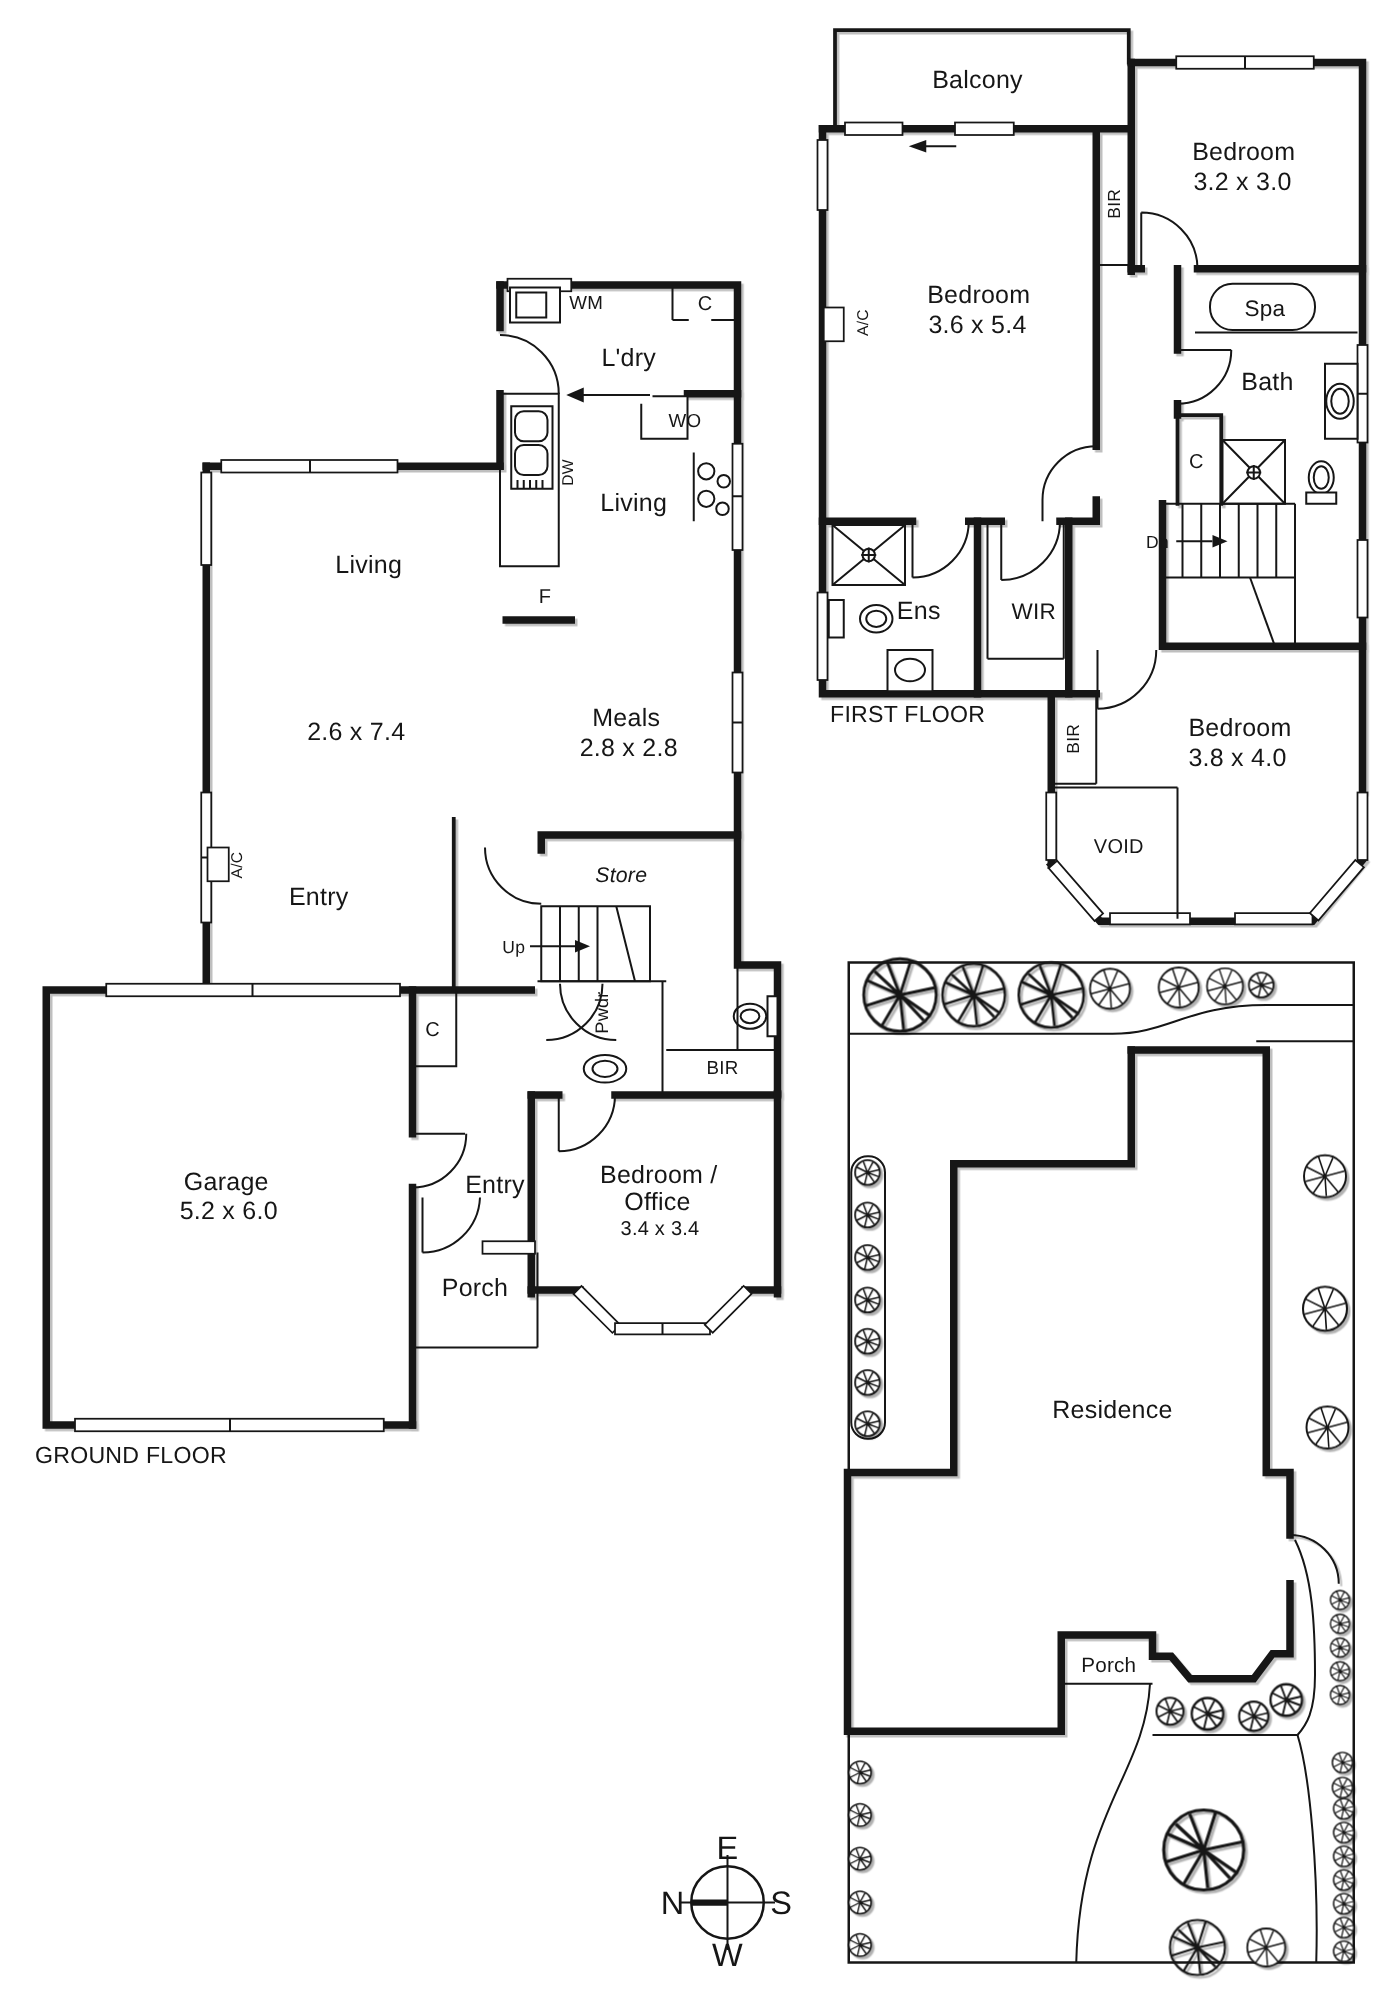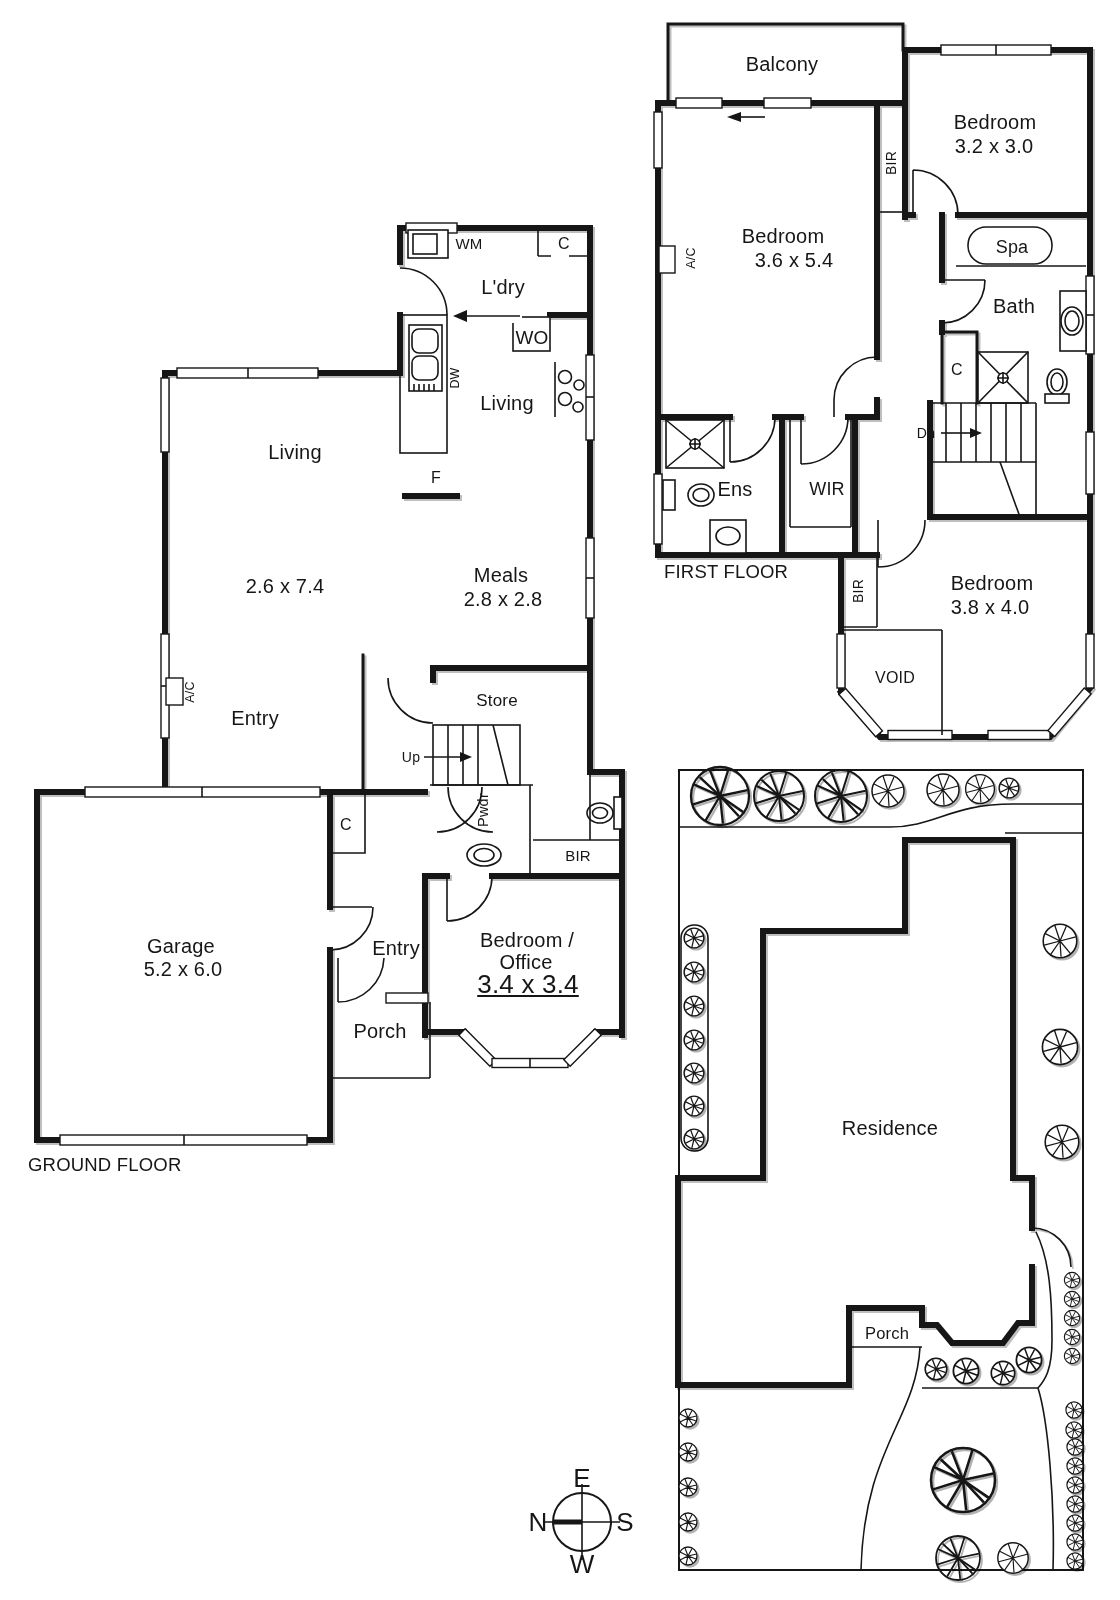--- a/index.html
+++ b/index.html
@@ -295,52 +295,52 @@
     <path class="thin" d="M544,1522 H620 M582,1484 V1560"></path>
     <path d="M553,1522 H582" style="stroke:#161616;stroke-width:5;fill:none"></path>
   </g>
 </svg>
 
 <div id="labels">
   <div>
         <span class="lbl" style="left: 469px; top: 243px; font-size: 15px;">WM</span>
         <span class="lbl" style="left: 564px; top: 244px; font-size: 16px;">C</span>
         <span class="lbl" style="left: 503px; top: 287px; font-size: 20px;">L'dry</span>
-        <span class="lbl" style="left: 532px; top: 337px; font-size: 19px; text-align: center;">WO</span>
+        <span class="lbl" style="left: 548px; top: 337px; font-size: 15px; text-align: center;">WO</span>
         <span class="lbl" style="left: 507px; top: 403px; font-size: 20px;">Living</span>
         <span class="lbl rot" style="left: 455px; top: 378px; font-size: 12.5px;">DW</span>
         <span class="lbl" style="left: 436px; top: 478px; font-size: 16px;">F</span>
         <span class="lbl" style="left: 295px; top: 452px; font-size: 20px;">Living</span>
         <span class="lbl" style="left: 285px; top: 586px; font-size: 20px;">2.6 x 7.4</span>
         <span class="lbl" style="left: 501px; top: 575px; font-size: 20px;">Meals</span>
         <span class="lbl" style="left: 503px; top: 599px; font-size: 20px;">2.8 x 2.8</span>
         <span class="lbl rot" style="left: 190px; top: 692px; font-size: 12.5px;">A/C</span>
         <span class="lbl" style="left: 255px; top: 718px; font-size: 20px;">Entry</span>
-        <span class="lbl" style="left: 497px; top: 700px; font-size: 17px;">Store</span>
+        <span class="lbl" style="left: 497px; top: 700px; font-size: 17px; font-style: italic;">Store</span>
         <span class="lbl" style="left: 411px; top: 757px; font-size: 14px;">Up</span>
         <span class="lbl rot" style="left: 483px; top: 810px; font-size: 14.5px;">Pwdr</span>
         <span class="lbl" style="left: 578px; top: 855px; font-size: 15px;">BIR</span>
         <span class="lbl" style="left: 346px; top: 825px; font-size: 16px;">C</span>
         <span class="lbl" style="left: 181px; top: 946px; font-size: 20px;">Garage</span>
         <span class="lbl" style="left: 183px; top: 969px; font-size: 20px;">5.2 x 6.0</span>
         <span class="lbl" style="left: 396px; top: 948px; font-size: 20px;">Entry</span>
         <span class="lbl" style="left: 527px; top: 940px; font-size: 20px;">Bedroom /</span>
         <span class="lbl" style="left: 526px; top: 962px; font-size: 20px;">Office</span>
-        <span class="lbl" style="left: 528px; top: 984px; font-size: 26px; text-decoration: underline;">3.4 x 3.4</span>
+        <span class="lbl" style="left: 528px; top: 984px; font-size: 16px;">3.4 x 3.4</span>
         <span class="lbl" style="left: 380px; top: 1031px; font-size: 20px;">Porch</span>
         <span class="lbl left" style="left: 28px; top: 1165px; font-size: 18.5px;">GROUND FLOOR</span>
       </div>
   <div>
         <span class="lbl" style="left: 782px; top: 64px; font-size: 20px;">Balcony</span>
         <span class="lbl" style="left: 995px; top: 122px; font-size: 20px;">Bedroom</span>
         <span class="lbl" style="left: 994px; top: 146px; font-size: 20px;">3.2 x 3.0</span>
         <span class="lbl rot" style="left: 891px; top: 163px; font-size: 14px;">BIR</span>
         <span class="lbl rot" style="left: 691px; top: 258px; font-size: 12.5px;">A/C</span>
         <span class="lbl" style="left: 783px; top: 236px; font-size: 20px;">Bedroom</span>
-        <span class="lbl" style="left: 782px; top: 260px; font-size: 20px; margin-left: 12px;">3.6 x 5.4</span>
+        <span class="lbl" style="left: 782px; top: 260px; font-size: 20px;">3.6 x 5.4</span>
         <span class="lbl" style="left: 1012px; top: 247px; font-size: 18px;">Spa</span>
         <span class="lbl" style="left: 1014px; top: 306px; font-size: 20px;">Bath</span>
         <span class="lbl" style="left: 957px; top: 370px; font-size: 16px;">C</span>
         <span class="lbl" style="left: 926px; top: 433px; font-size: 14px;">Dn</span>
         <span class="lbl" style="left: 735px; top: 489px; font-size: 20px;">Ens</span>
         <span class="lbl" style="left: 827px; top: 489px; font-size: 18px;">WIR</span>
         <span class="lbl left" style="left: 664px; top: 572px; font-size: 18.5px;">FIRST FLOOR</span>
         <span class="lbl rot" style="left: 858px; top: 591px; font-size: 14px;">BIR</span>
         <span class="lbl" style="left: 992px; top: 583px; font-size: 20px;">Bedroom</span>
         <span class="lbl" style="left: 990px; top: 607px; font-size: 20px;">3.8 x 4.0</span>

